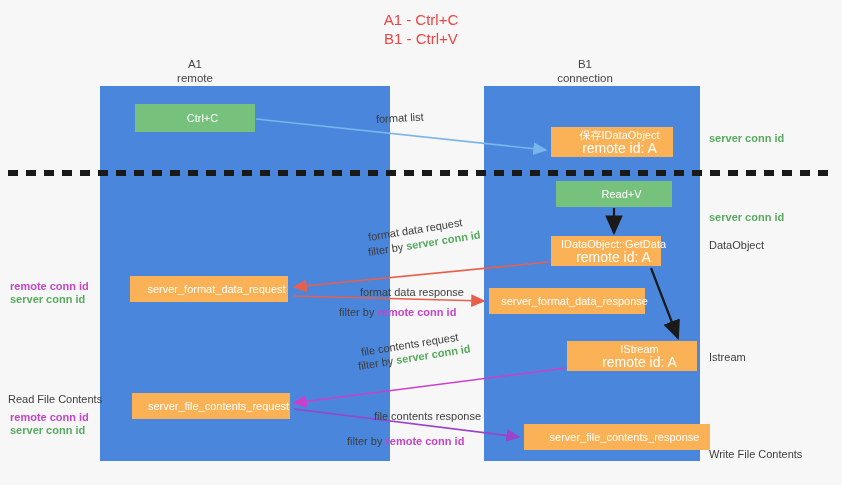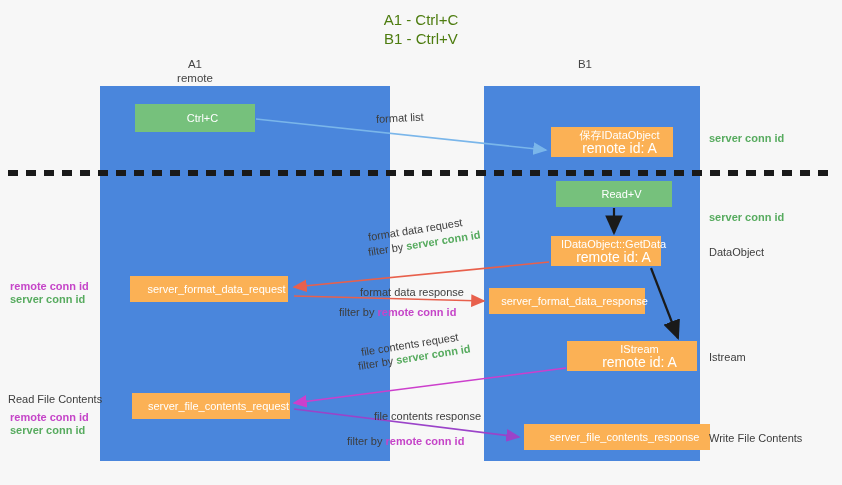--- a/index.html
+++ b/index.html
@@ -23,21 +23,21 @@
   }
 
   
   #title {
     position: absolute;
     left: 0; top: 10px;
     width: 842px;
     text-align: center;
     font-size: 15px;
     line-height: 19px;
-    color: #4d7c0f;
+    color: #ef4444;
   }
 
   
   .col-header {
     position: absolute;
     text-align: center;
     font-size: 11.5px;
     line-height: 14px;
     color: #454545;
   }
@@ -101,23 +101,23 @@
   .lbl.green { color: #57ab5f; font-weight: bold; }
   .lbl.magenta { color: #c545c8; font-weight: bold; }
   .lbl.plain { color: #3d3d3d; }
   .rot-up { transform: rotate(-9deg); transform-origin: left center; }
 
   #lbl-format-list { left: 376px; top: 112px; transform: rotate(-3deg); transform-origin: left center; }
 
   #lbl-srvconn-1 { left: 709px; top: 131px; }
   #lbl-srvconn-2 { left: 709px; top: 210px; }
 
-  #lbl-dataobject { left: 709px; top: 245px; }
+  #lbl-dataobject { left: 709px; top: 238px; }
   #lbl-istream    { left: 709px; top: 350px; }
-  #lbl-writefile  { left: 709px; top: 431px; }
+  #lbl-writefile  { left: 709px; top: 447px; }
 
   #lbl-fdr-1 { left: 368px; top: 230px; }
   #lbl-fdr-2 { left: 368px; top: 245px; }
   #lbl-fdresp-1 { left: 360px; top: 285px; }
   #lbl-fdresp-2 { left: 339px; top: 305px; }
 
   #lbl-fcr-1 { left: 361px; top: 345px; }
   #lbl-fcr-2 { left: 358px; top: 359px; }
   #lbl-fcresp-1 { left: 374px; top: 409px; }
   #lbl-fcresp-2 { left: 347px; top: 434px; }
@@ -141,20 +141,21 @@
     <div>A1 - Ctrl+C</div>
     <div>B1 - Ctrl+V</div>
   </div>
 
   <div id="hdr-a1" class="col-header">
     <div>A1</div>
     <div>remote</div>
   </div>
   <div id="hdr-b1" class="col-header">
     <div>B1</div>
+    <div>connection</div>
   </div>
 
   <div id="lane-a1" class="lane"></div>
   <div id="lane-b1" class="lane"></div>
 
   <svg id="wires" viewBox="0 0 842 485">
     <defs>
       <marker id="ah-blue" markerWidth="9" markerHeight="8" refX="8" refY="4" orient="auto">
         <path d="M0,0 L9,4 L0,8 z" fill="#7ab6ea"></path>
       </marker>

